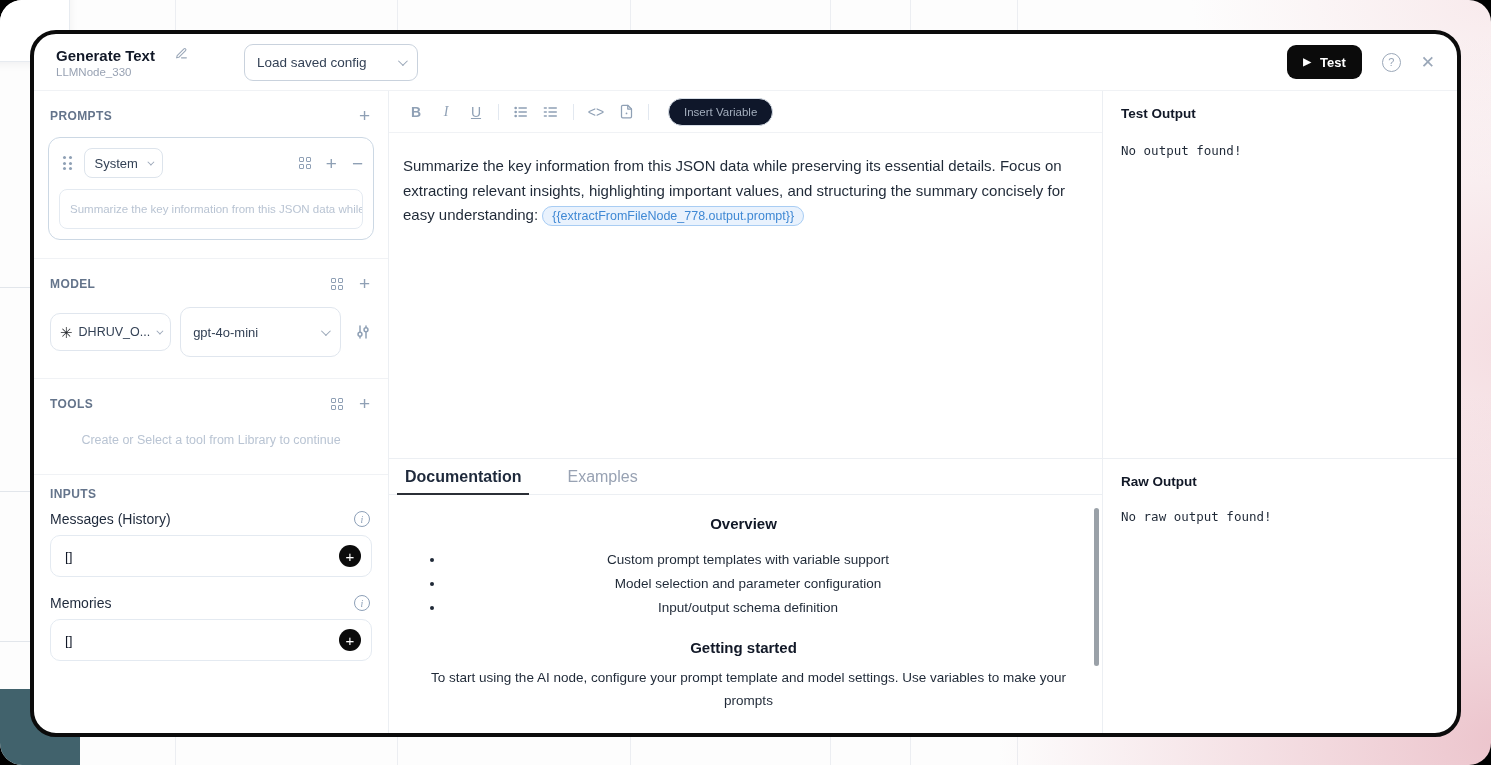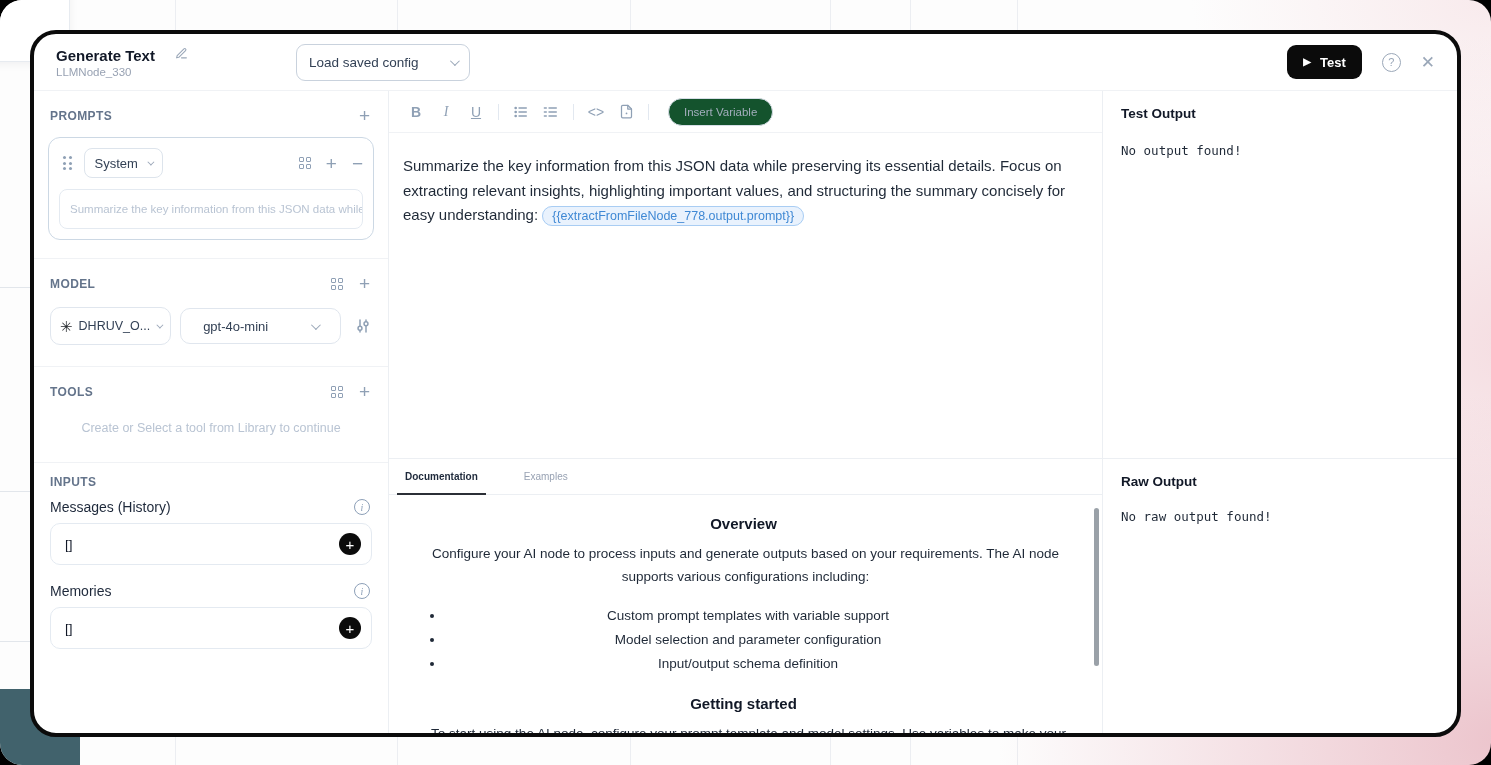--- a/index.html
+++ b/index.html
@@ -27,21 +27,21 @@
     display:flex; flex-direction:column; }
 
   .modal-header { flex:0 0 57px; display:flex; align-items:center; padding:0 22px;
     border-bottom:1px solid #f0f2f5; }
   .title-wrap { display:flex; flex-direction:column; }
   .title-row { display:flex; align-items:center; gap:20px; }
   .node-title { font-size:15px; font-weight:bold; color:#111827; }
   .node-id { font-size:11.5px; color:#98a2b3; margin-top:2px; }
   .pencil { color:#9aa7b8; }
 
-  .load-config { margin-left:108px; width:174px; height:37px; border:1px solid #c9d2dd;
+  .load-config { margin-left:56px; width:174px; height:37px; border:1px solid #c9d2dd;
     border-radius:9px; display:flex; align-items:center; justify-content:space-between;
     padding:0 12px; font-size:13.5px; color:#334155; background:#fff; cursor:pointer; }
 
   .header-right { margin-left:auto; display:flex; align-items:center; gap:20px; }
   .test-btn { background:#0b0b0b; color:#fff; border:none; border-radius:9px; height:34px;
     padding:0 16px; display:flex; align-items:center; gap:9px; font-size:13px; font-weight:bold;
     font-family:inherit; cursor:pointer; }
   .play-glyph { font-size:10px; line-height:1; }
   .help-icon { width:19px; height:19px; border:1.5px solid #9aa7b8; border-radius:50%;
     color:#9aa7b8; font-size:11px; display:flex; align-items:center; justify-content:center; }
@@ -69,22 +69,22 @@
   .prompt-input { margin-top:11px; border:1px solid #e4eaf1; border-radius:8px; height:40px;
     display:flex; align-items:center; padding:0 10px; font-size:11.5px; color:#b9c4d3;
     white-space:nowrap; overflow:hidden; cursor:text; }
 
   .divider { height:1px; background:#f0f2f5; }
 
   .model-row { display:flex; align-items:center; gap:9px; padding:4px 16px 21px; }
   .provider-select { border:1px solid #e0e6ee; border-radius:10px; height:38px; display:flex;
     align-items:center; gap:6px; padding:0 9px; font-size:12.5px; color:#334155; cursor:pointer; white-space:nowrap; }
   .openai-glyph { font-size:15px; color:#26292e; line-height:1; }
-  .model-select { flex:1; border:1px solid #e0e6ee; border-radius:10px; height:36px; display:flex;
-    align-items:center; justify-content:space-between; padding:0 22px; font-size:13px; color:#334155; cursor:pointer; }
+  .model-select { flex:1; border:1px solid #e0e6ee; border-radius:10px; height:50px; display:flex;
+    align-items:center; justify-content:space-between; padding:0 12px; font-size:13px; color:#334155; cursor:pointer; }
   .sliders-btn { margin-left:4px; cursor:pointer; display:flex; }
 
   .chev { width:7px; height:7px; border-right:1.5px solid #9aa7b8; border-bottom:1.5px solid #9aa7b8;
     transform:rotate(45deg) translateY(-2px); flex:0 0 auto; }
   .chev.small { width:5px; height:5px; }
 
   .tools-empty { text-align:center; color:#b9c4d3; font-size:12.5px; padding:10px 20px 27px; }
 
   .inputs-label-row { padding:12px 16px 2px; }
   .field-label-row { display:flex; align-items:center; padding:8px 18px 8px 16px; }
@@ -101,30 +101,30 @@
   
   .center { flex:1; display:flex; flex-direction:column; min-width:0; }
   .editor { flex:0 0 368px; display:flex; flex-direction:column; border-bottom:1px solid #eceff3; }
   .toolbar { flex:0 0 42px; border-bottom:1px solid #f0f2f5; display:flex; align-items:center; padding:0 12px; }
   .tb-btn { width:30px; height:28px; display:flex; align-items:center; justify-content:center;
     color:#8fa0b5; font-size:14px; cursor:pointer; }
   .tb-btn.bold { font-weight:bold; }
   .tb-btn.italic { font-style:italic; font-family:"Liberation Serif", serif; }
   .tb-btn.underline { text-decoration:underline; }
   .tb-sep { width:1px; height:16px; background:#e2e8f0; margin:0 7px; }
-  .insert-variable-btn { border:1px solid #d7dee7; background:#14532d; border-radius:16px; padding:7px 15px;
+  .insert-variable-btn { border:1px solid #d7dee7; background:#0f172a; border-radius:16px; padding:7px 15px;
     font-size:11.5px; color:#a3aebd; margin-left:12px; font-family:inherit; cursor:pointer; }
 
   .editor-content { padding:21px 14px; font-size:15px; line-height:1.64; color:#1f2937; max-width:712px; cursor:text; }
   .variable-pill { background:#e9f2fd; border:1px solid #a9cdf3; color:#3f88d4; border-radius:12px;
     padding:2px 9px; font-size:12.5px; white-space:nowrap; }
 
   .tabs { flex:0 0 36px; display:flex; align-items:stretch; padding:0 16px; gap:46px;
     border-bottom:1px solid #eceff3; }
-  .tab { font-size:10px; color:#98a2b3; display:flex; align-items:center; position:relative; cursor:pointer; }
+  .tab { font-size:16px; color:#98a2b3; display:flex; align-items:center; position:relative; cursor:pointer; }
   .tab.active { color:#1e293b; font-weight:bold; }
   .tab.active::after { content:""; position:absolute; left:-8px; right:-8px; bottom:-1px; height:2px; background:#2b2f36; }
 
   .docs { flex:1; position:relative; padding:20px 26px 0 22px; overflow:hidden;text-align:center; }
   .doc-heading { font-size:15px; font-weight:bold; color:#111827; margin-bottom:11px; }
   .doc-para { font-size:13.5px; color:#1f2937; line-height:1.68; max-width:660px; padding-left:9px; }
   .doc-list { margin:20px 0 24px; padding-left:34px; max-width:640px; }
   .doc-list li { font-size:13.5px; color:#1f2937; margin-bottom:9px; }
   .gs-para { padding-left:15px; margin-top:8px; }
   .doc-scrollbar { position:absolute; right:3px; top:13px; width:5px; height:158px;
@@ -348,21 +348,20 @@
         </div>
       </div>
 
       <div class="tabs">
         <span class="tab active">Documentation</span>
         <span class="tab">Examples</span>
       </div>
 
       <div class="docs">
         <div class="doc-heading">Overview</div>
-        <p class="doc-para">Configure your AI node to process inputs and generate outputs based on your requirements. The AI node supports various configurations including:</p>
         <ul class="doc-list">
           <li>Custom prompt templates with variable support</li>
           <li>Model selection and parameter configuration</li>
           <li>Input/output schema definition</li>
         </ul>
         <div class="doc-heading">Getting started</div>
         <p class="doc-para gs-para">To start using the AI node, configure your prompt template and model settings. Use variables to make your prompts</p>
         <div class="doc-scrollbar"></div>
       </div>
     </div>

